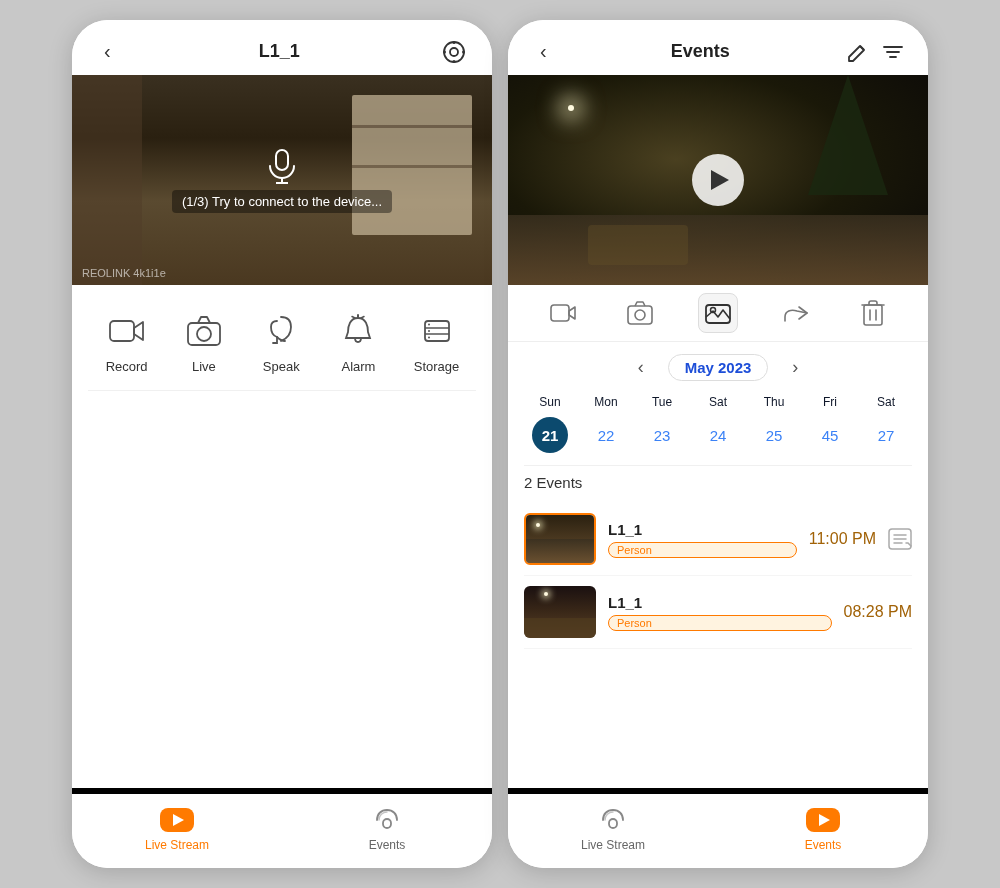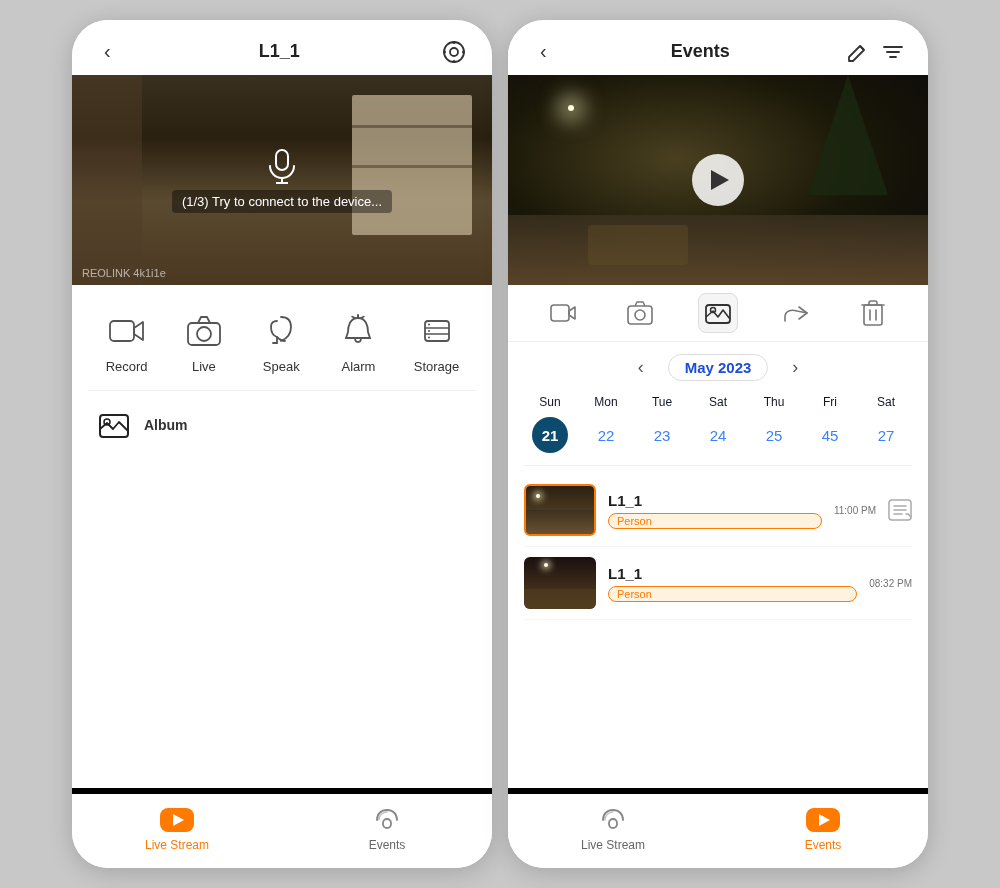--- a/index.html
+++ b/index.html
@@ -428,22 +428,22 @@
     .event-tag {
       display: inline-block;
       background: #fff3e0;
       color: #ff7a00;
       border: 1px solid #ff7a00;
       font-size: 11px;
       padding: 1px 8px;
       border-radius: 10px;
     }
     .event-time {
-      font-size: 10px;
-      color: #737373;
+      font-size: 16px;
+      color: #a16207;
       margin-left: auto;
     }
     .event-action {
       color: #888;
       font-size: 18px;
     }
 
     
     svg { display: block; }
 
@@ -547,30 +547,20 @@
               <circle cx="8" cy="9.5" r="1" fill="#555"></circle>
               <circle cx="8" cy="16" r="1" fill="#555"></circle>
               <circle cx="8" cy="22.5" r="1" fill="#555"></circle>
             </svg>
           </div>
           <span class="action-label">Storage</span>
         </div>
       </div>
       <div class="divider"></div>
 
-      <div class="album-row">
-        <div class="album-icon">
-          <svg width="32" height="32" viewBox="0 0 32 32" fill="none">
-            <rect x="2" y="6" width="28" height="22" rx="3" stroke="#222" stroke-width="2"></rect>
-            <path d="M2 20 L9 14 L15 20 L21 13 L30 22" stroke="#222" stroke-width="1.8" stroke-linejoin="round"></path>
-            <circle cx="9" cy="13" r="3" stroke="#222" stroke-width="1.5"></circle>
-          </svg>
-        </div>
-        <span class="action-label bold">Album</span>
-      </div>
     </div>
 
     <div class="spacer"></div>
 
     <div class="tab-bar">
       <div class="tab-item">
         <div class="tab-icon">
           <div class="tab-icon-orange">
             <svg width="18" height="16" viewBox="0 0 18 16" fill="none">
               <polygon points="5,2 16,8 5,14" fill="white"></polygon>
@@ -687,20 +677,21 @@
         <div class="cal-day">24</div>
         <div class="cal-day">25</div>
         <div class="cal-day">45</div>
         <div class="cal-day">27</div>
       </div>
     </div>
 
     <div class="divider"></div>
 
     <div class="events-section">
+      <div class="events-count">2 Events</div>
 
       <div class="event-item">
         <div class="event-thumb highlighted">
           <div class="thumb-scene">
             <div class="thumb-light"></div>
             <div style="position:absolute;bottom:0;left:0;right:0;height:24px;background:linear-gradient(to top,#6a5030,#3a3020);opacity:0.9;"></div>
           </div>
         </div>
         <div class="event-info">
           <span class="event-name">L1_1</span>
@@ -722,21 +713,21 @@
         <div class="event-thumb">
           <div class="thumb-scene" style="background:linear-gradient(to bottom, #1a1010 0%, #3a2818 50%, #5a4028 100%);">
             <div class="thumb-light" style="left:20px;top:6px;"></div>
             <div style="position:absolute;bottom:0;left:0;right:0;height:20px;background:rgba(80,60,30,0.7);"></div>
           </div>
         </div>
         <div class="event-info">
           <span class="event-name">L1_1</span>
           <span class="event-tag">Person</span>
         </div>
-        <span class="event-time">08:32 PM</span>
+        <span class="event-time">08:28 PM</span>
       </div>
     </div>
 
     <div class="spacer"></div>
 
     <div class="tab-bar">
       <div class="tab-item">
         <div class="tab-icon">
           <svg width="28" height="28" viewBox="0 0 28 28" fill="none">
             <path d="M4 14 C4 8 8 4 14 4 C20 4 24 8 24 14" stroke="#888" stroke-width="1.8" stroke-linecap="round"></path>

